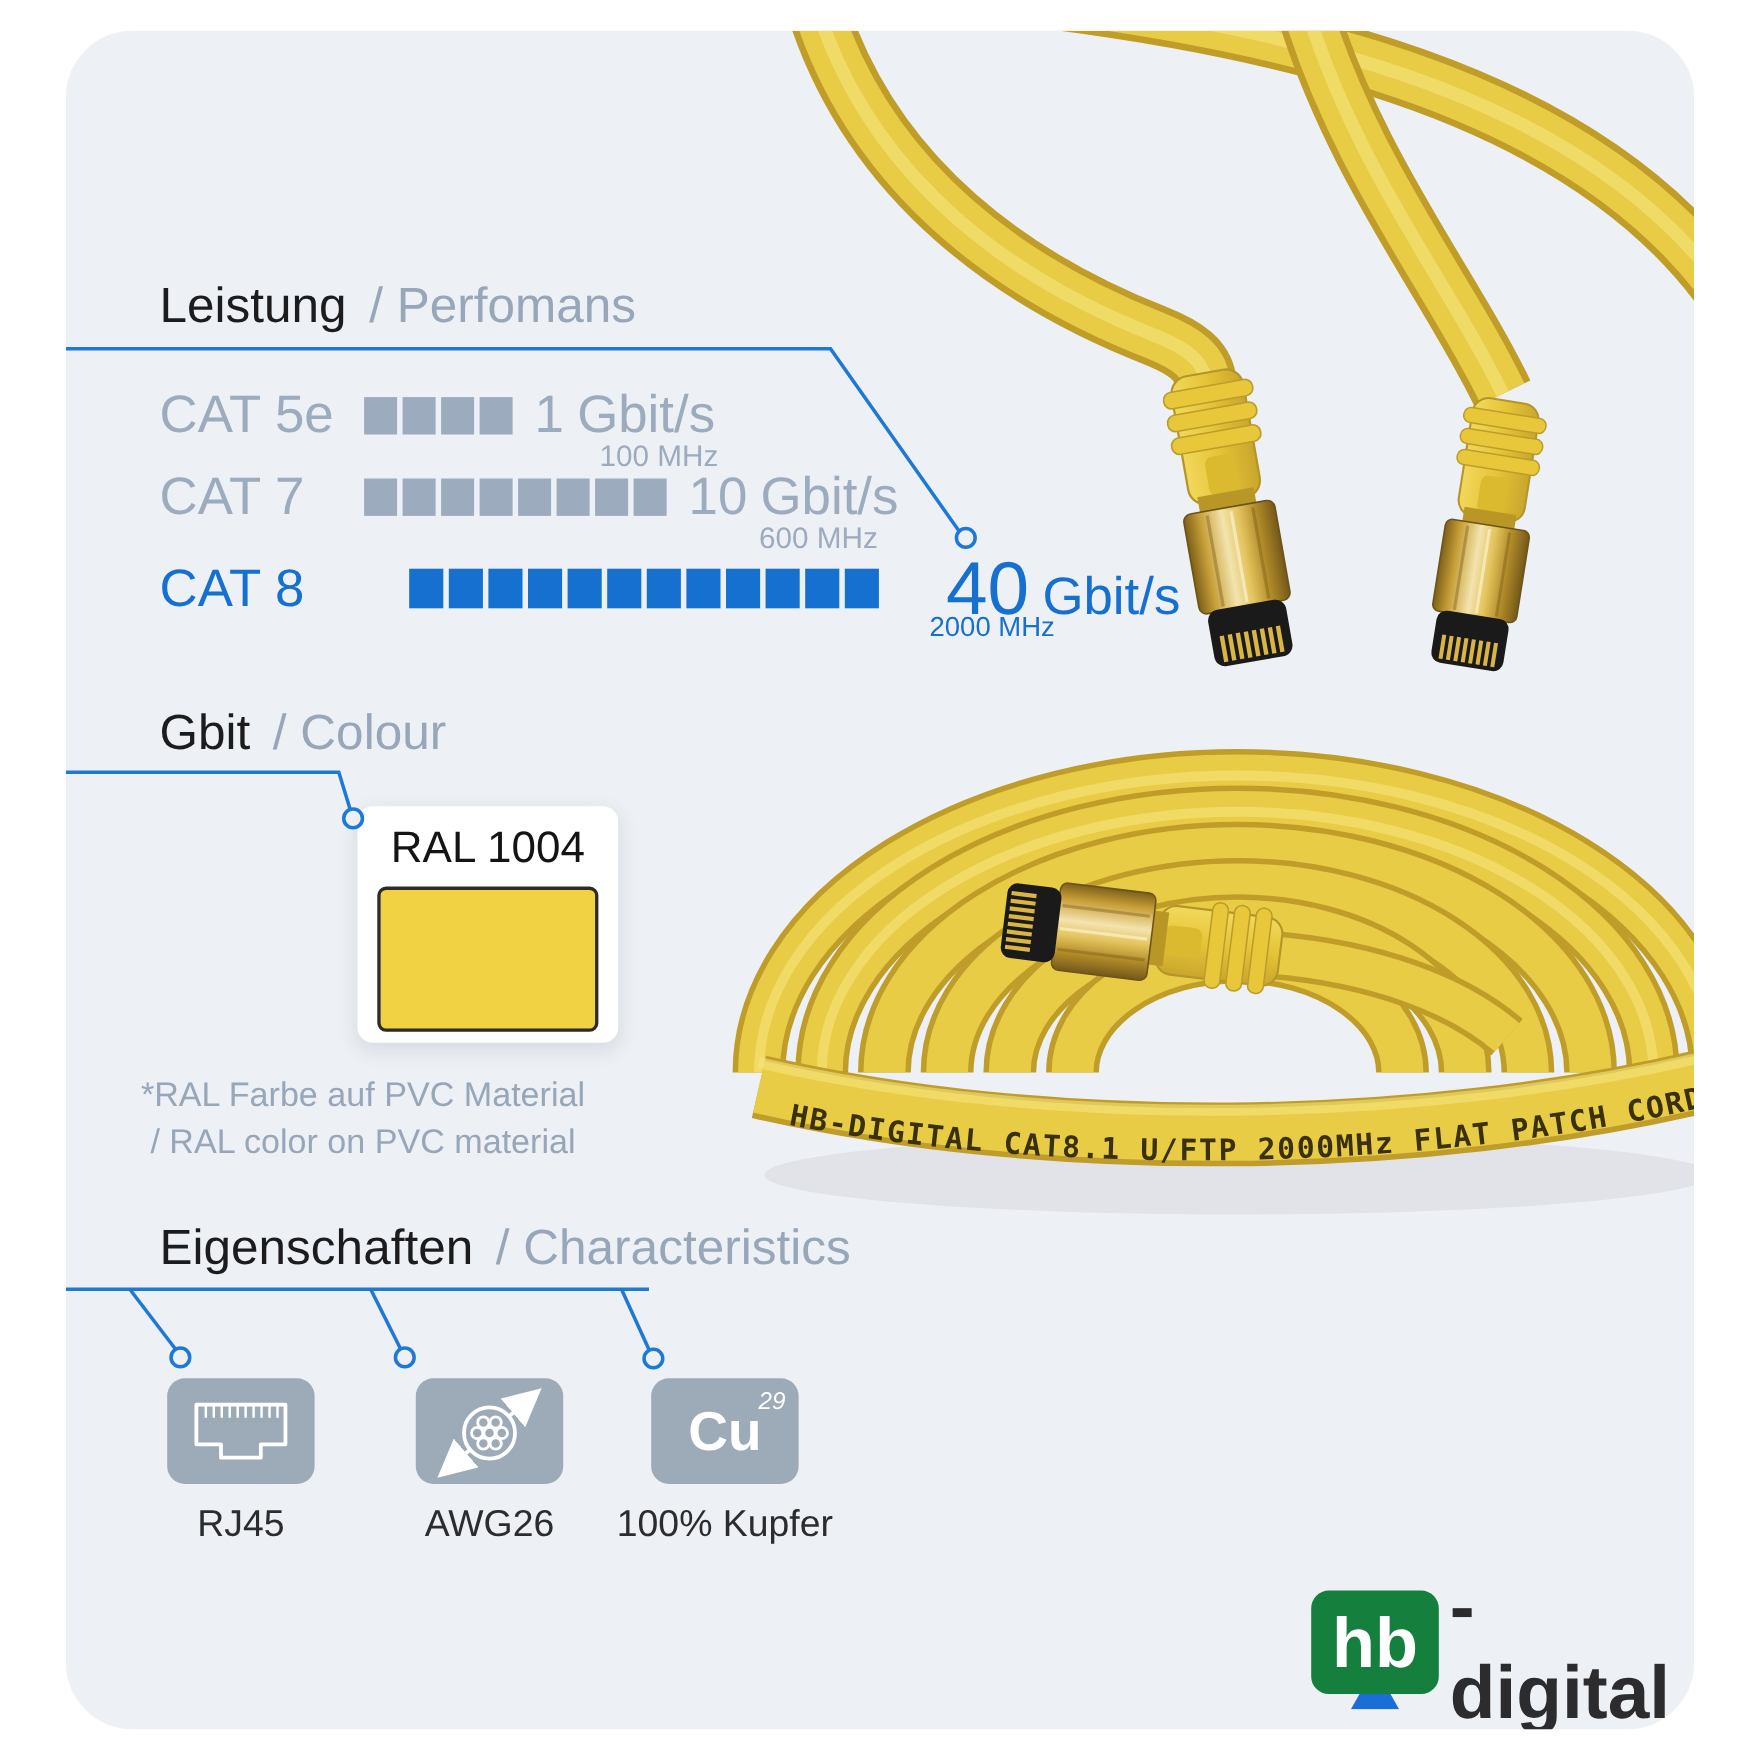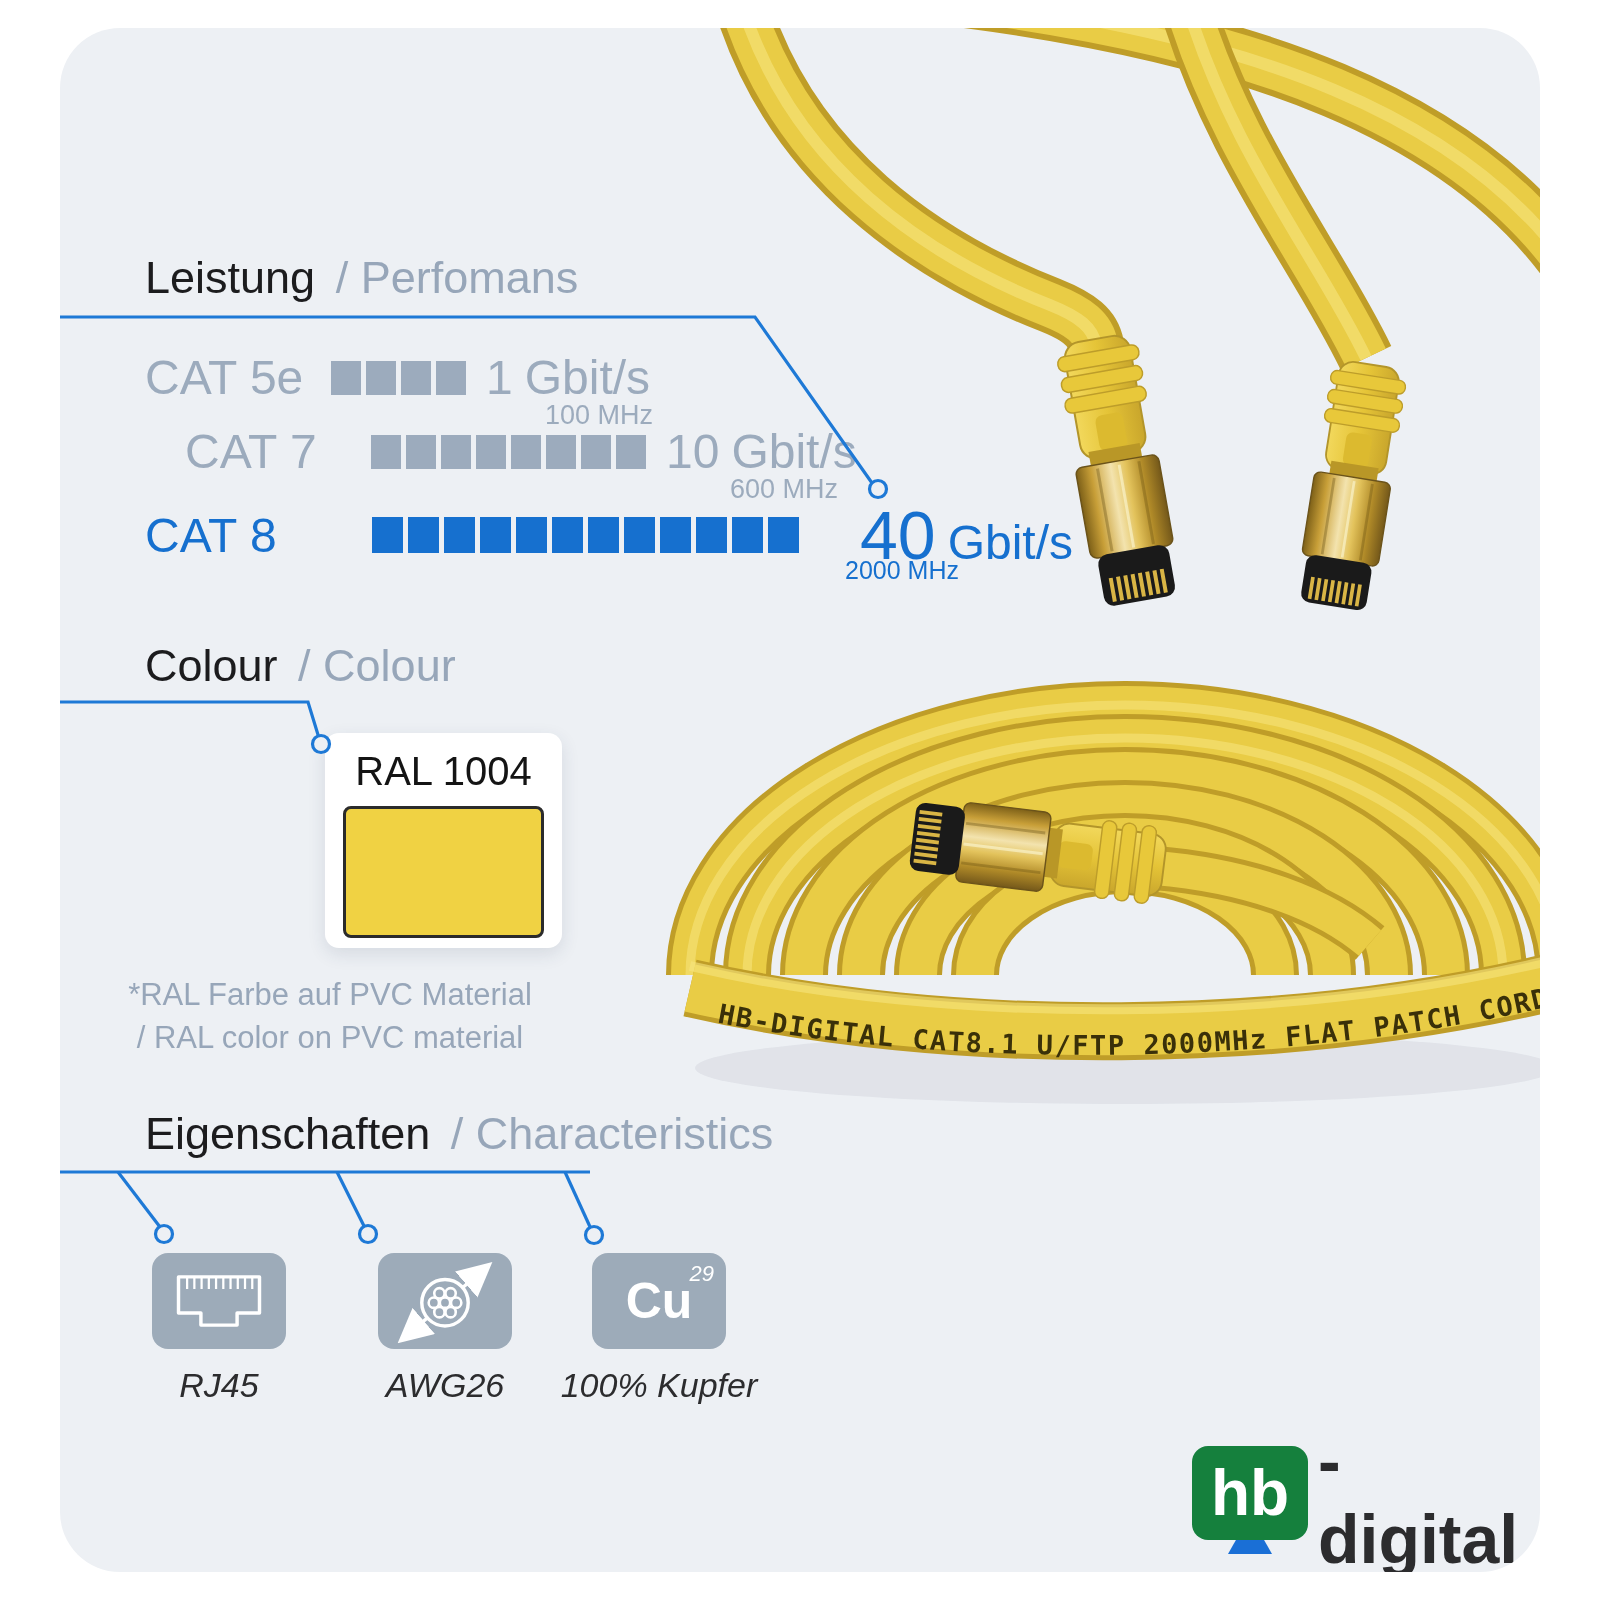--- a/index.html
+++ b/index.html
@@ -31,21 +31,21 @@
 
   
   .sec-title{position:absolute;margin:0;font-size:45px;font-weight:400;color:#1c1c1e;}
   .sec-title .en{color:#97a6b9;margin-left:8px;font-weight:400;}
   .perf-title{left:85px;top:224px;}
   .color-title{left:85px;top:612px;}
   .char-title{left:85px;top:1080px;}
 
   
   .perf-row{position:absolute;left:85px;display:flex;align-items:center;}
-  .row-0{top:322px;} .row-1{top:396px;margin-left:40px;} .row-2{top:468px;gap:41px;}
+  .row-0{top:322px;} .row-1{top:396px;} .row-2{top:468px;gap:41px;}
   .cat{width:186px;font-size:48px;color:#9cabbd;}
   .row-hl .cat{color:#1670cf;}
   .blocks{display:flex;gap:5px;margin-right:20px;align-items:center;}
   .block{width:30px;height:34px;background:#9cabbd;display:inline-block;}
   .row-hl .block{background:#1670cf;width:31px;height:36px;}
   .speed{display:flex;align-items:baseline;gap:12px;font-size:48px;color:#9cabbd;white-space:nowrap;}
   .row-hl .speed{color:#1670cf;}
   .row-hl .val{font-size:68px;}
   .freq{position:absolute;top:50px;font-size:27px;color:#9cabbd;white-space:nowrap;}
   .row-0 .freq{left:400px;}
@@ -58,21 +58,21 @@
             display:flex;flex-direction:column;align-items:center;}
   .ral-code{margin-top:16px;font-size:40px;color:#141414;}
   .ral-swatch{margin-top:12px;width:195px;height:126px;border:3px solid #2b2b2b;border-radius:8px;background:#f0d243;}
   .color-note{position:absolute;left:10px;top:945px;width:520px;text-align:center;
               font-size:31px;color:#97a6b9;line-height:43px;}
 
   
   .tile{position:absolute;top:1225px;width:134px;height:96px;background:#9dabb9;border-radius:16px;
         display:flex;align-items:center;justify-content:center;}
   .tile-0{left:92px;} .tile-1{left:318px;} .tile-2{left:532px;}
-  .tile-label{position:absolute;top:1338px;font-size:34px;color:#2c2c2e;text-align:center;white-space:nowrap;font-style:italic;}
+  .tile-label{position:absolute;top:1338px;font-size:34px;color:#2c2c2e;text-align:center;white-space:nowrap;}
   .tlabel-0{left:92px;width:134px;}
   .tlabel-1{left:318px;width:134px;}
   .tlabel-2{left:479px;width:240px;}
   .cu-sym{color:#ffffff;font-size:50px;font-weight:700;}
   .cu-num{position:absolute;top:6px;right:12px;color:#ffffff;font-size:22px;border-top:2px solid rgba(255,255,255,.0);font-style:italic;}
 
   
   .logo{position:absolute;left:1132px;top:1394px;display:flex;align-items:center;gap:10px;}
   .logo-mark-wrap{display:flex;flex-direction:column;align-items:center;}
   .logo-mark{width:116px;height:94px;background:#15803d;border-radius:16px;color:#ffffff;
@@ -229,21 +229,21 @@
           <span class="block"></span>
         </span>
       <span class="speed">
         <span class="val">40</span>
         <span class="unit">Gbit/s</span>
       </span>
       <span class="freq">2000 MHz</span>
     </div>
 
     <h2 class="sec-title color-title">
-      <span class="de">Colour</span>
+      <span class="de">Gbit</span>
       <span class="en">/ Colour</span>
     </h2>
 
     <div class="ral-card">
       <div class="ral-code">RAL 1004</div>
       <div class="ral-swatch" style="background: rgb(240, 210, 67);"></div>
     </div>
 
     <div class="color-note">
       <div>*RAL Farbe auf PVC Material</div>

